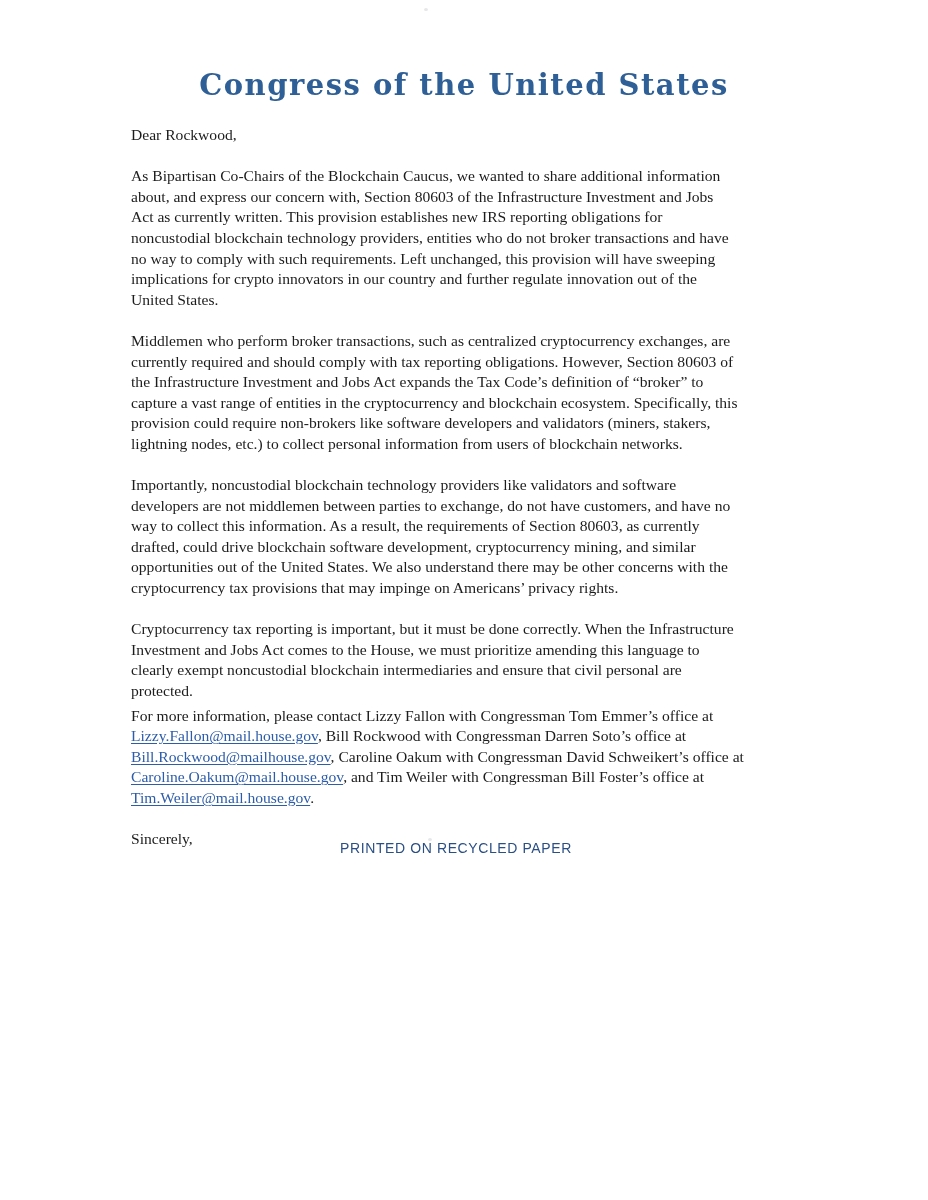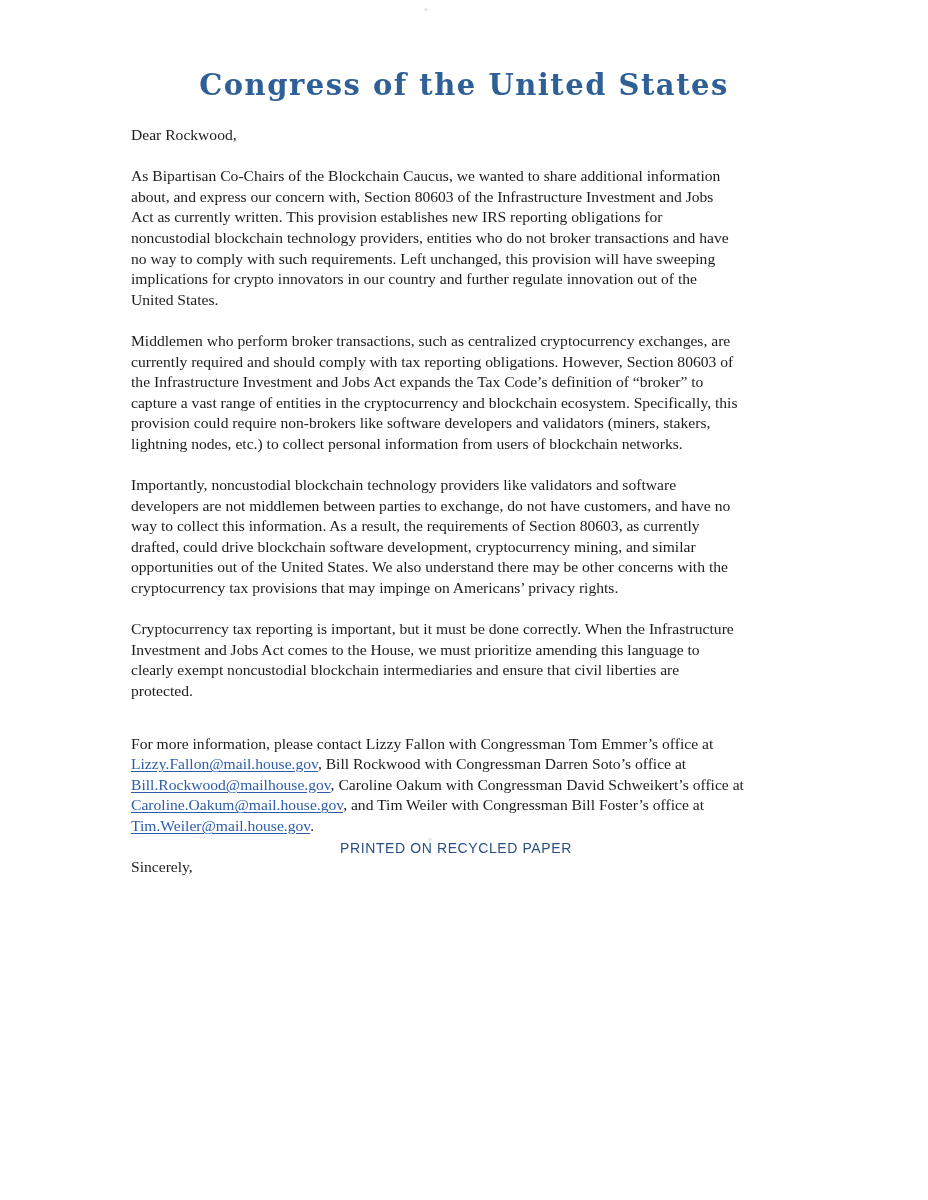--- a/index.html
+++ b/index.html
@@ -50,21 +50,21 @@
     color: #1c1c1c;
   }
   .salutation {
     margin-top: 23px;
   }
   .para {
     margin: 20.6px 0 0 0;
     white-space: pre-line;
   }
   .para-flow {
-    margin: 32px 0 0 0;
+    margin: 4px 0 0 0;
   }
   .closing {
     margin-top: 20.6px;
   }
   a.email-link {
     color: #2d5da9;
     text-decoration: underline;
     text-underline-offset: 2px;
   }
   .footer {
@@ -117,21 +117,21 @@
 
     <p class="para">Importantly, noncustodial blockchain technology providers like validators and software
 developers are not middlemen between parties to exchange, do not have customers, and have no
 way to collect this information. As a result, the requirements of Section 80603, as currently
 drafted, could drive blockchain software development, cryptocurrency mining, and similar
 opportunities out of the United States. We also understand there may be other concerns with the
 cryptocurrency tax provisions that may impinge on Americans’ privacy rights.</p>
 
     <p class="para">Cryptocurrency tax reporting is important, but it must be done correctly. When the Infrastructure
 Investment and Jobs Act comes to the House, we must prioritize amending this language to
-clearly exempt noncustodial blockchain intermediaries and ensure that civil liberties are
+clearly exempt noncustodial blockchain intermediaries and ensure that civil personal are
 protected.</p>
 
     <p class="para-flow"><span>For more information, please contact Lizzy Fallon with Congressman Tom Emmer’s office at </span><a class="email-link" href="#">Lizzy.Fallon@mail.house.gov</a><span>, Bill Rockwood with Congressman Darren Soto’s office at </span><a class="email-link" href="#">Bill.Rockwood@mailhouse.gov</a><span>, Caroline Oakum with Congressman David Schweikert’s office at </span><a class="email-link" href="#">Caroline.Oakum@mail.house.gov</a><span>, and Tim Weiler with Congressman Bill Foster’s office at </span><a class="email-link" href="#">Tim.Weiler@mail.house.gov</a><span>.</span></p>
 
     <div class="closing">Sincerely,</div>
   </div>
 
   <div class="footer">PRINTED ON RECYCLED PAPER</div>
 
   <div class="speck" style="left:424px; top:8px;"></div>

